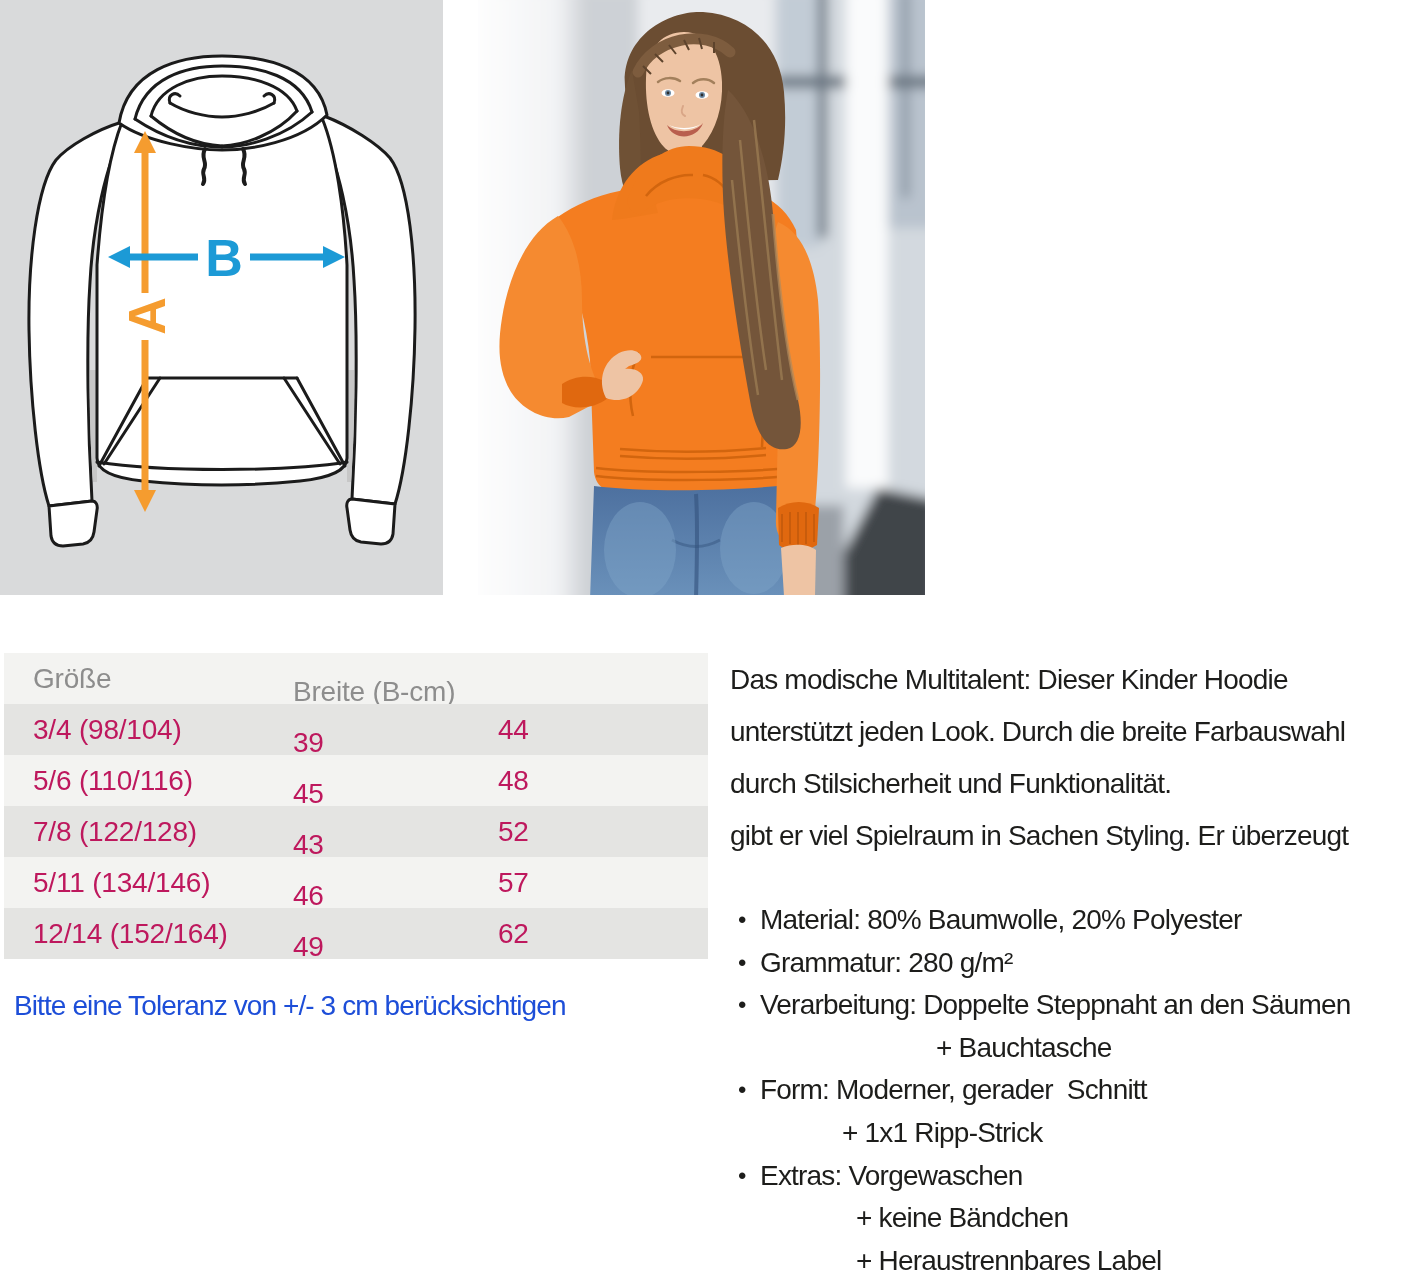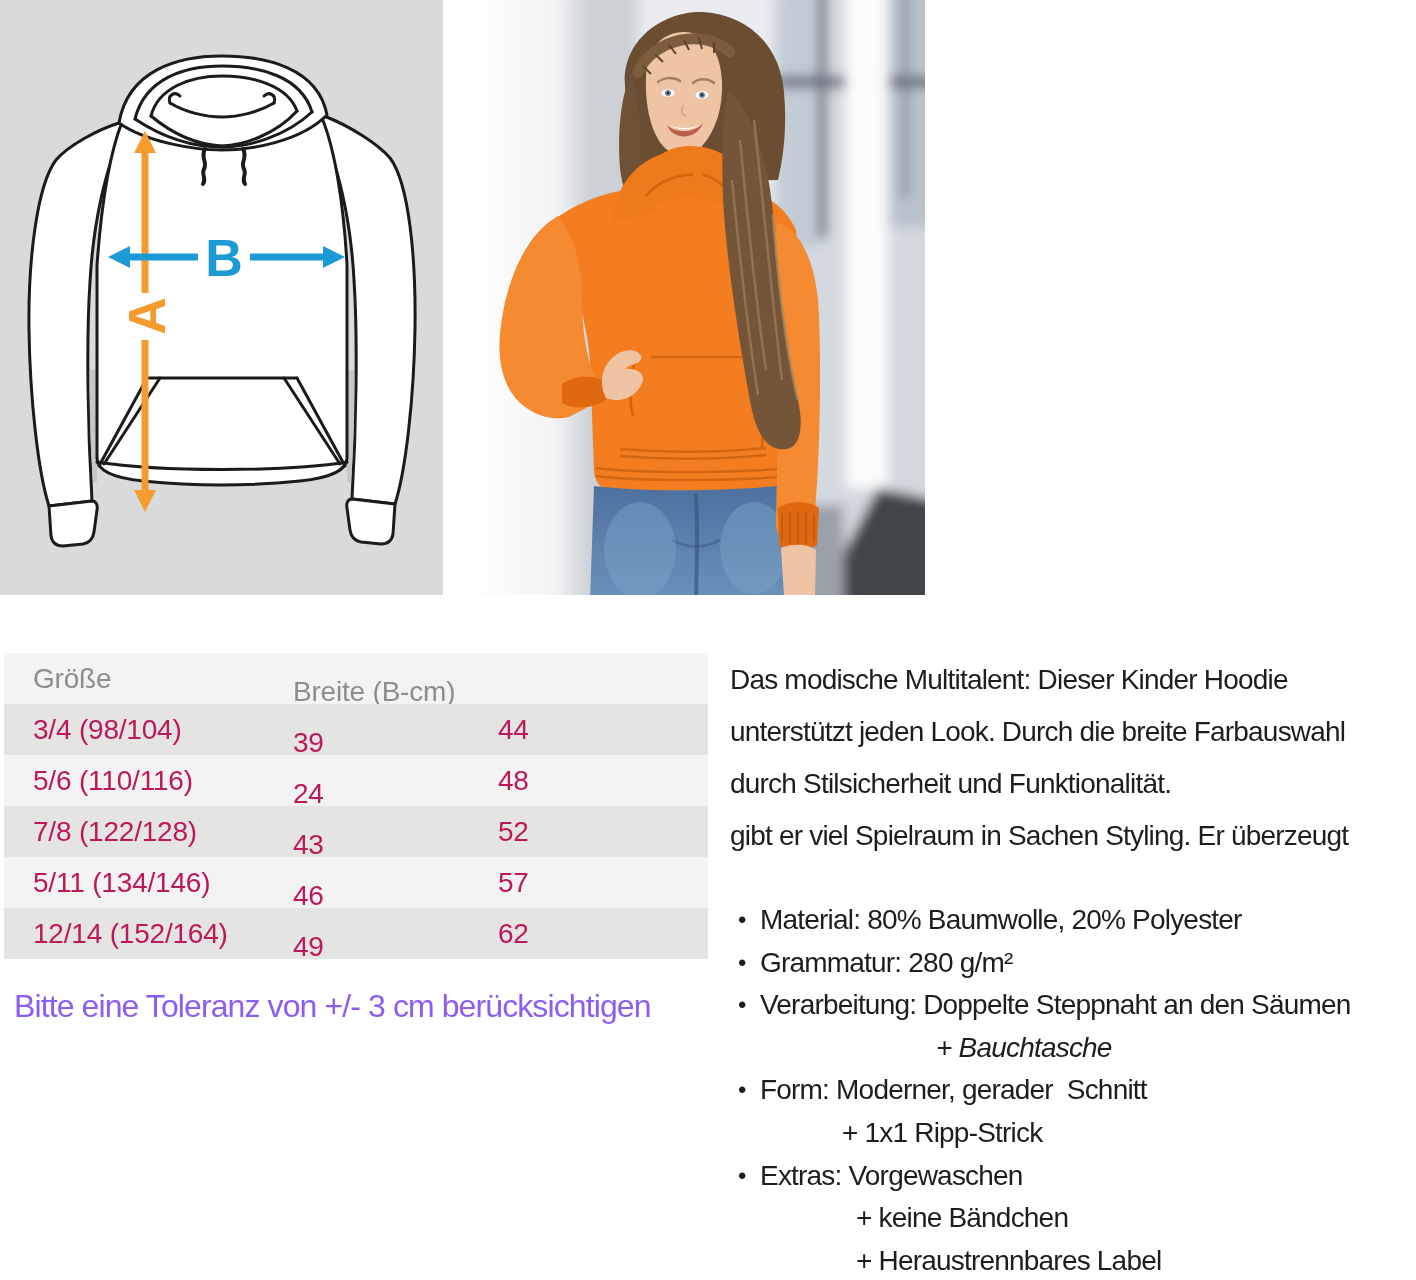--- a/index.html
+++ b/index.html
@@ -17,32 +17,32 @@
   
   .size-table{position:absolute;left:4px;top:653px;width:704px;font-size:28px;letter-spacing:-0.2px;}
   .t-row{position:relative;height:51px;line-height:51px;color:#be185d;}
   .t-row.shade{background:#e4e4e2;}
   .t-row.light{background:#f3f3f1;}
   .t-row .c1{position:absolute;left:29px;top:0;}
   .t-row .c2{position:absolute;left:252px;top:13px;margin-left:37px;}
   .t-row .c3{position:absolute;left:494px;top:0;}
   .t-header{color:#8d8d8d;}
 
-  .tolerance-note{position:absolute;left:14px;top:988px;font-size:32px;letter-spacing:-0.9px;
-                  line-height:36px;color:#8b5cf6;white-space:pre;}
+  .tolerance-note{position:absolute;left:14px;top:988px;font-size:28px;letter-spacing:-0.9px;
+                  line-height:36px;color:#1d4ed8;white-space:pre;}
 
   
   .desc{position:absolute;left:730px;top:650px;width:686px;color:#1d1d1b;}
   .intro .iline{line-height:44px;font-size:28px;letter-spacing:-0.8px;white-space:pre;margin-top:8px;}
   .blist{margin-top:41px;}
   .blist .line{position:relative;line-height:42.6px;font-size:28px;letter-spacing:-0.8px;
                padding-left:30px;white-space:pre;}
   .blist .line .dot{position:absolute;left:8px;top:0;font-size:24px;}
   .blist .line.sub{padding-left:0;}
-  .blist .line.sub-xl{padding-left:206px;font-style:italic;}
+  .blist .line.sub-xl{padding-left:206px;}
   .blist .line.sub-l{padding-left:112px;}
   .blist .line.sub-l2{padding-left:126px;}
 </style>
 </head>
 <body>
 
 <div class="page">
 
   <div class="diagram-panel">
     <svg width="443" height="595" viewBox="0 0 443 595">
@@ -210,21 +210,21 @@
       <span class="c1">Größe</span>
       <span class="c2">Breite (B-cm)</span>
     </div>
     <div class="t-row shade">
       <span class="c1">3/4 (98/104)</span>
       <span class="c2">39</span>
       <span class="c3">44</span>
     </div>
     <div class="t-row light">
       <span class="c1">5/6 (110/116)</span>
-      <span class="c2">24</span>
+      <span class="c2">45</span>
       <span class="c3">48</span>
     </div>
     <div class="t-row shade">
       <span class="c1">7/8 (122/128)</span>
       <span class="c2">43</span>
       <span class="c3">52</span>
     </div>
     <div class="t-row light">
       <span class="c1">5/11 (134/146)</span>
       <span class="c2">46</span>

